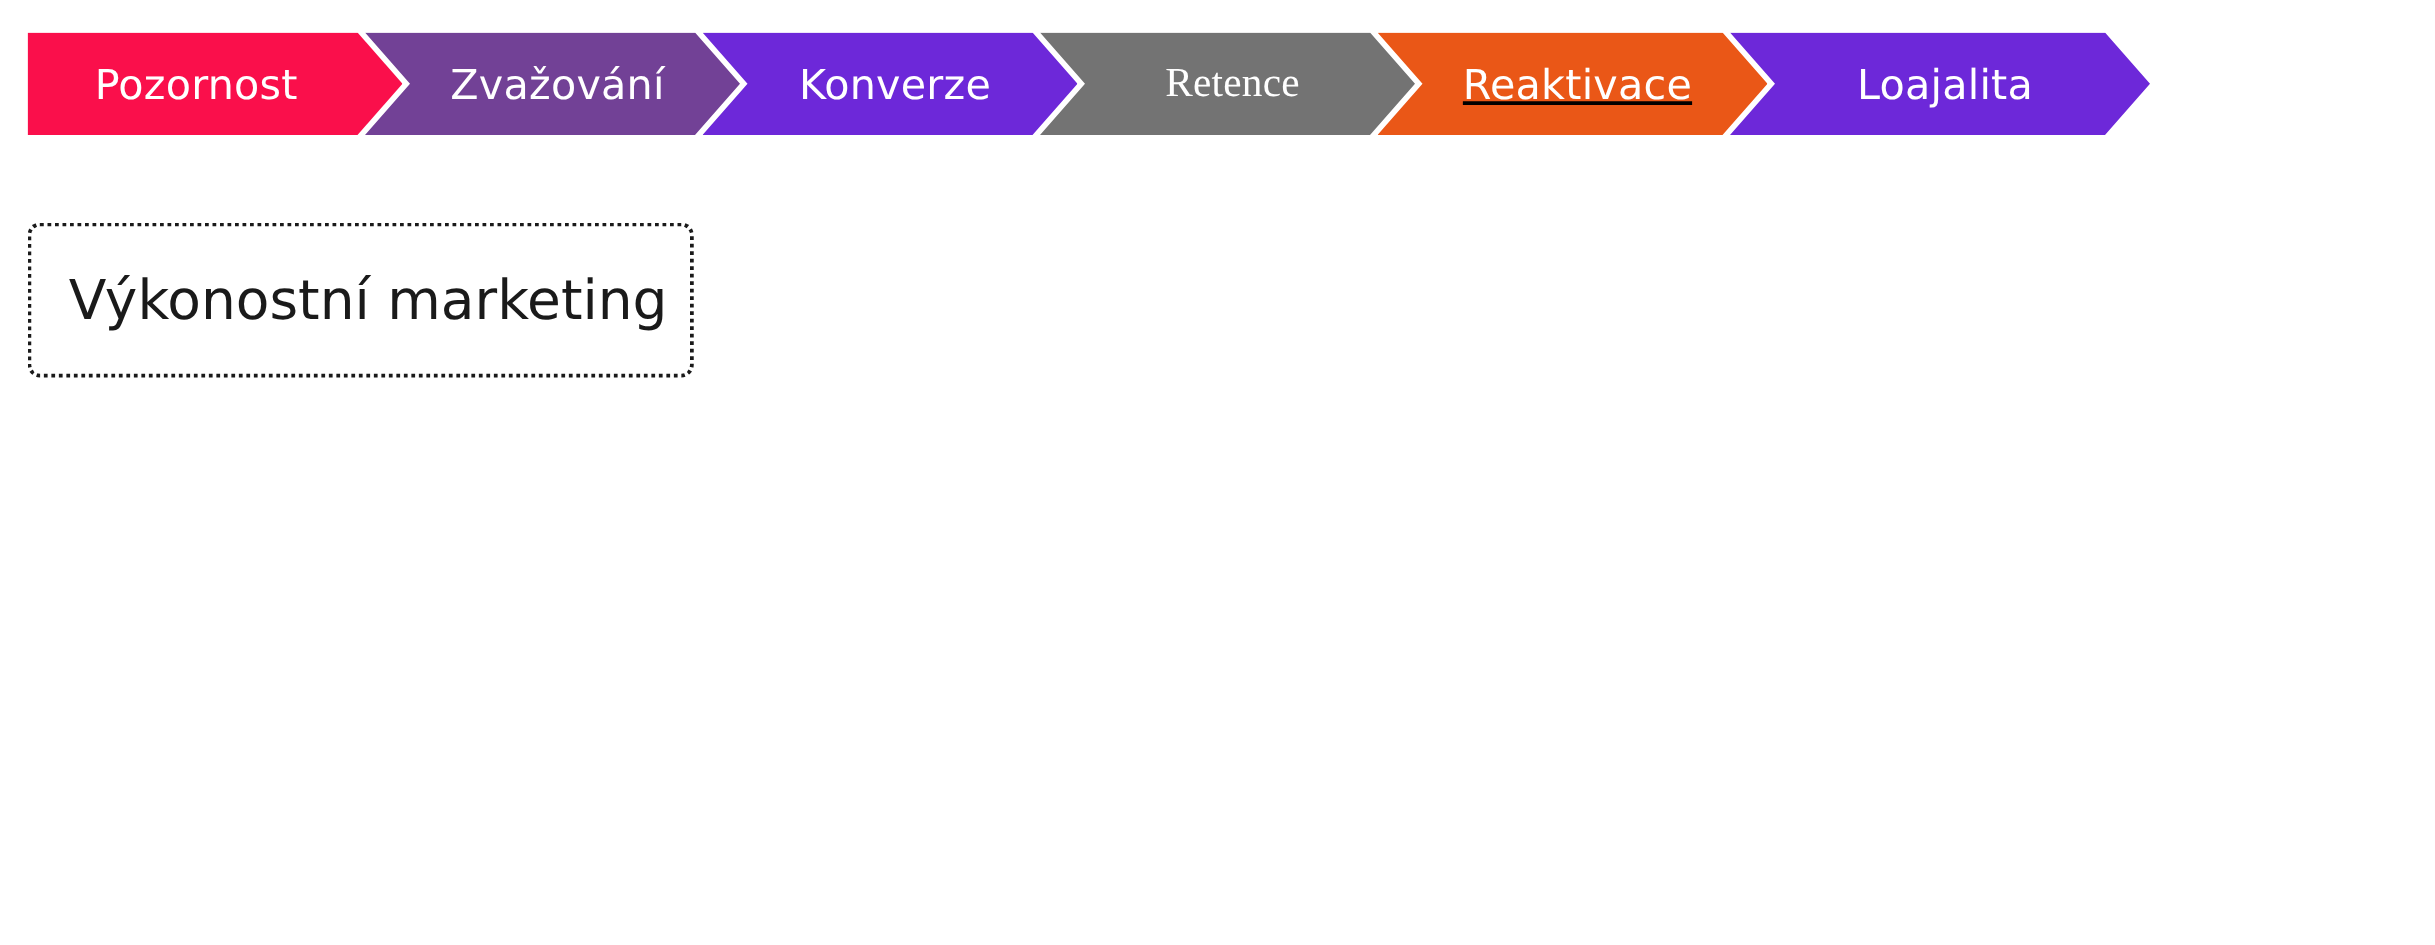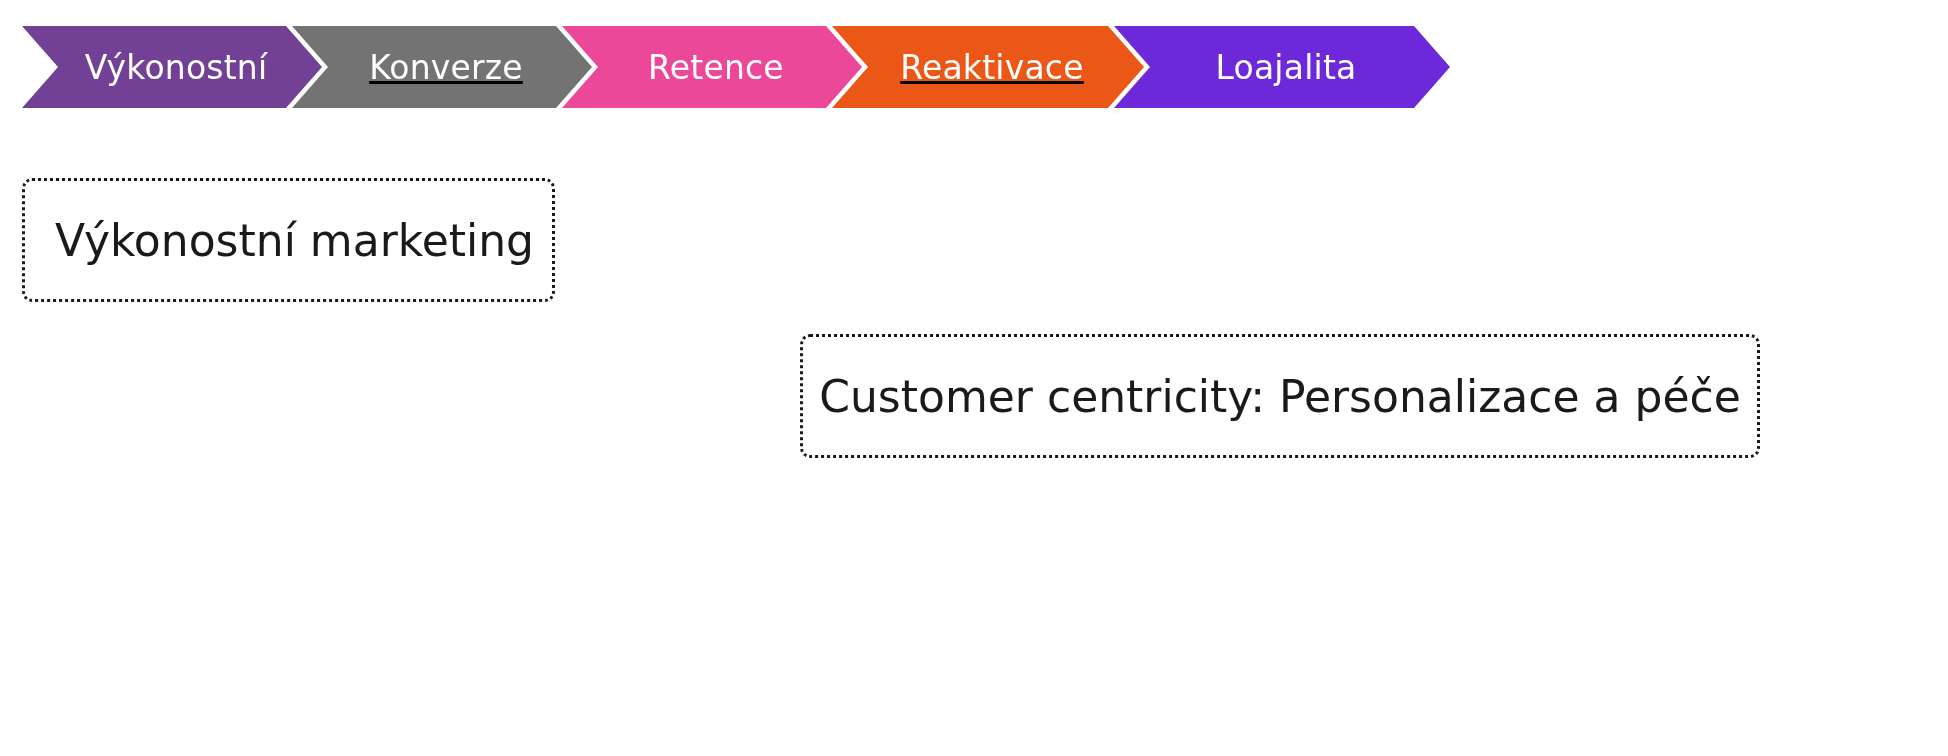--- a/index.html
+++ b/index.html
@@ -92,47 +92,47 @@
   
   .r3c1 { left: 22px;  top: 490px; width: 1833px; height: 124px; }
 </style>
 </head>
 <body>
 
 <div class="canvas">
 
   <div class="funnel">
 
+    <div class="stage first" style="background:#FA0F4B; width:300px; z-index:6;">
+      <span class="stage-label">Pozornost</span>
+    </div>
 
     <div class="stage" style="background:#724196; width:300px; z-index:5;">
-      <span class="stage-label">Výkonostní</span>
+      <span class="stage-label">Zvažování</span>
     </div>
 
-    <div class="stage" style="background:#737373; width:300px; z-index:4;text-decoration:underline;">
+    <div class="stage" style="background:#6d28d9; width:300px; z-index:4;">
       <span class="stage-label">Konverze</span>
     </div>
 
-    <div class="stage" style="background:#ec4899; width:300px; z-index:3;">
+    <div class="stage" style="background:#737373; width:300px; z-index:3;font-family:Liberation Serif, serif;">
       <span class="stage-label">Retence</span>
     </div>
 
     <div class="stage" style="background:#EA5717; width:312px; z-index:2;text-decoration:underline;">
       <span class="stage-label">Reaktivace</span>
     </div>
 
     <div class="stage" style="background:#6d28d9; width:336px; margin-right:0; z-index:1;">
       <span class="stage-label">Loajalita</span>
     </div>
 
   </div>
 
   <div class="box r1c1">
     <span class="box-label">Výkonostní marketing</span>
   </div>
 
 
 
-  <div class="box r2c2">
-    <span class="box-label">Customer centricity: Personalizace a péče</span>
-  </div>
 
 
 </div>
 
 </body></html>

